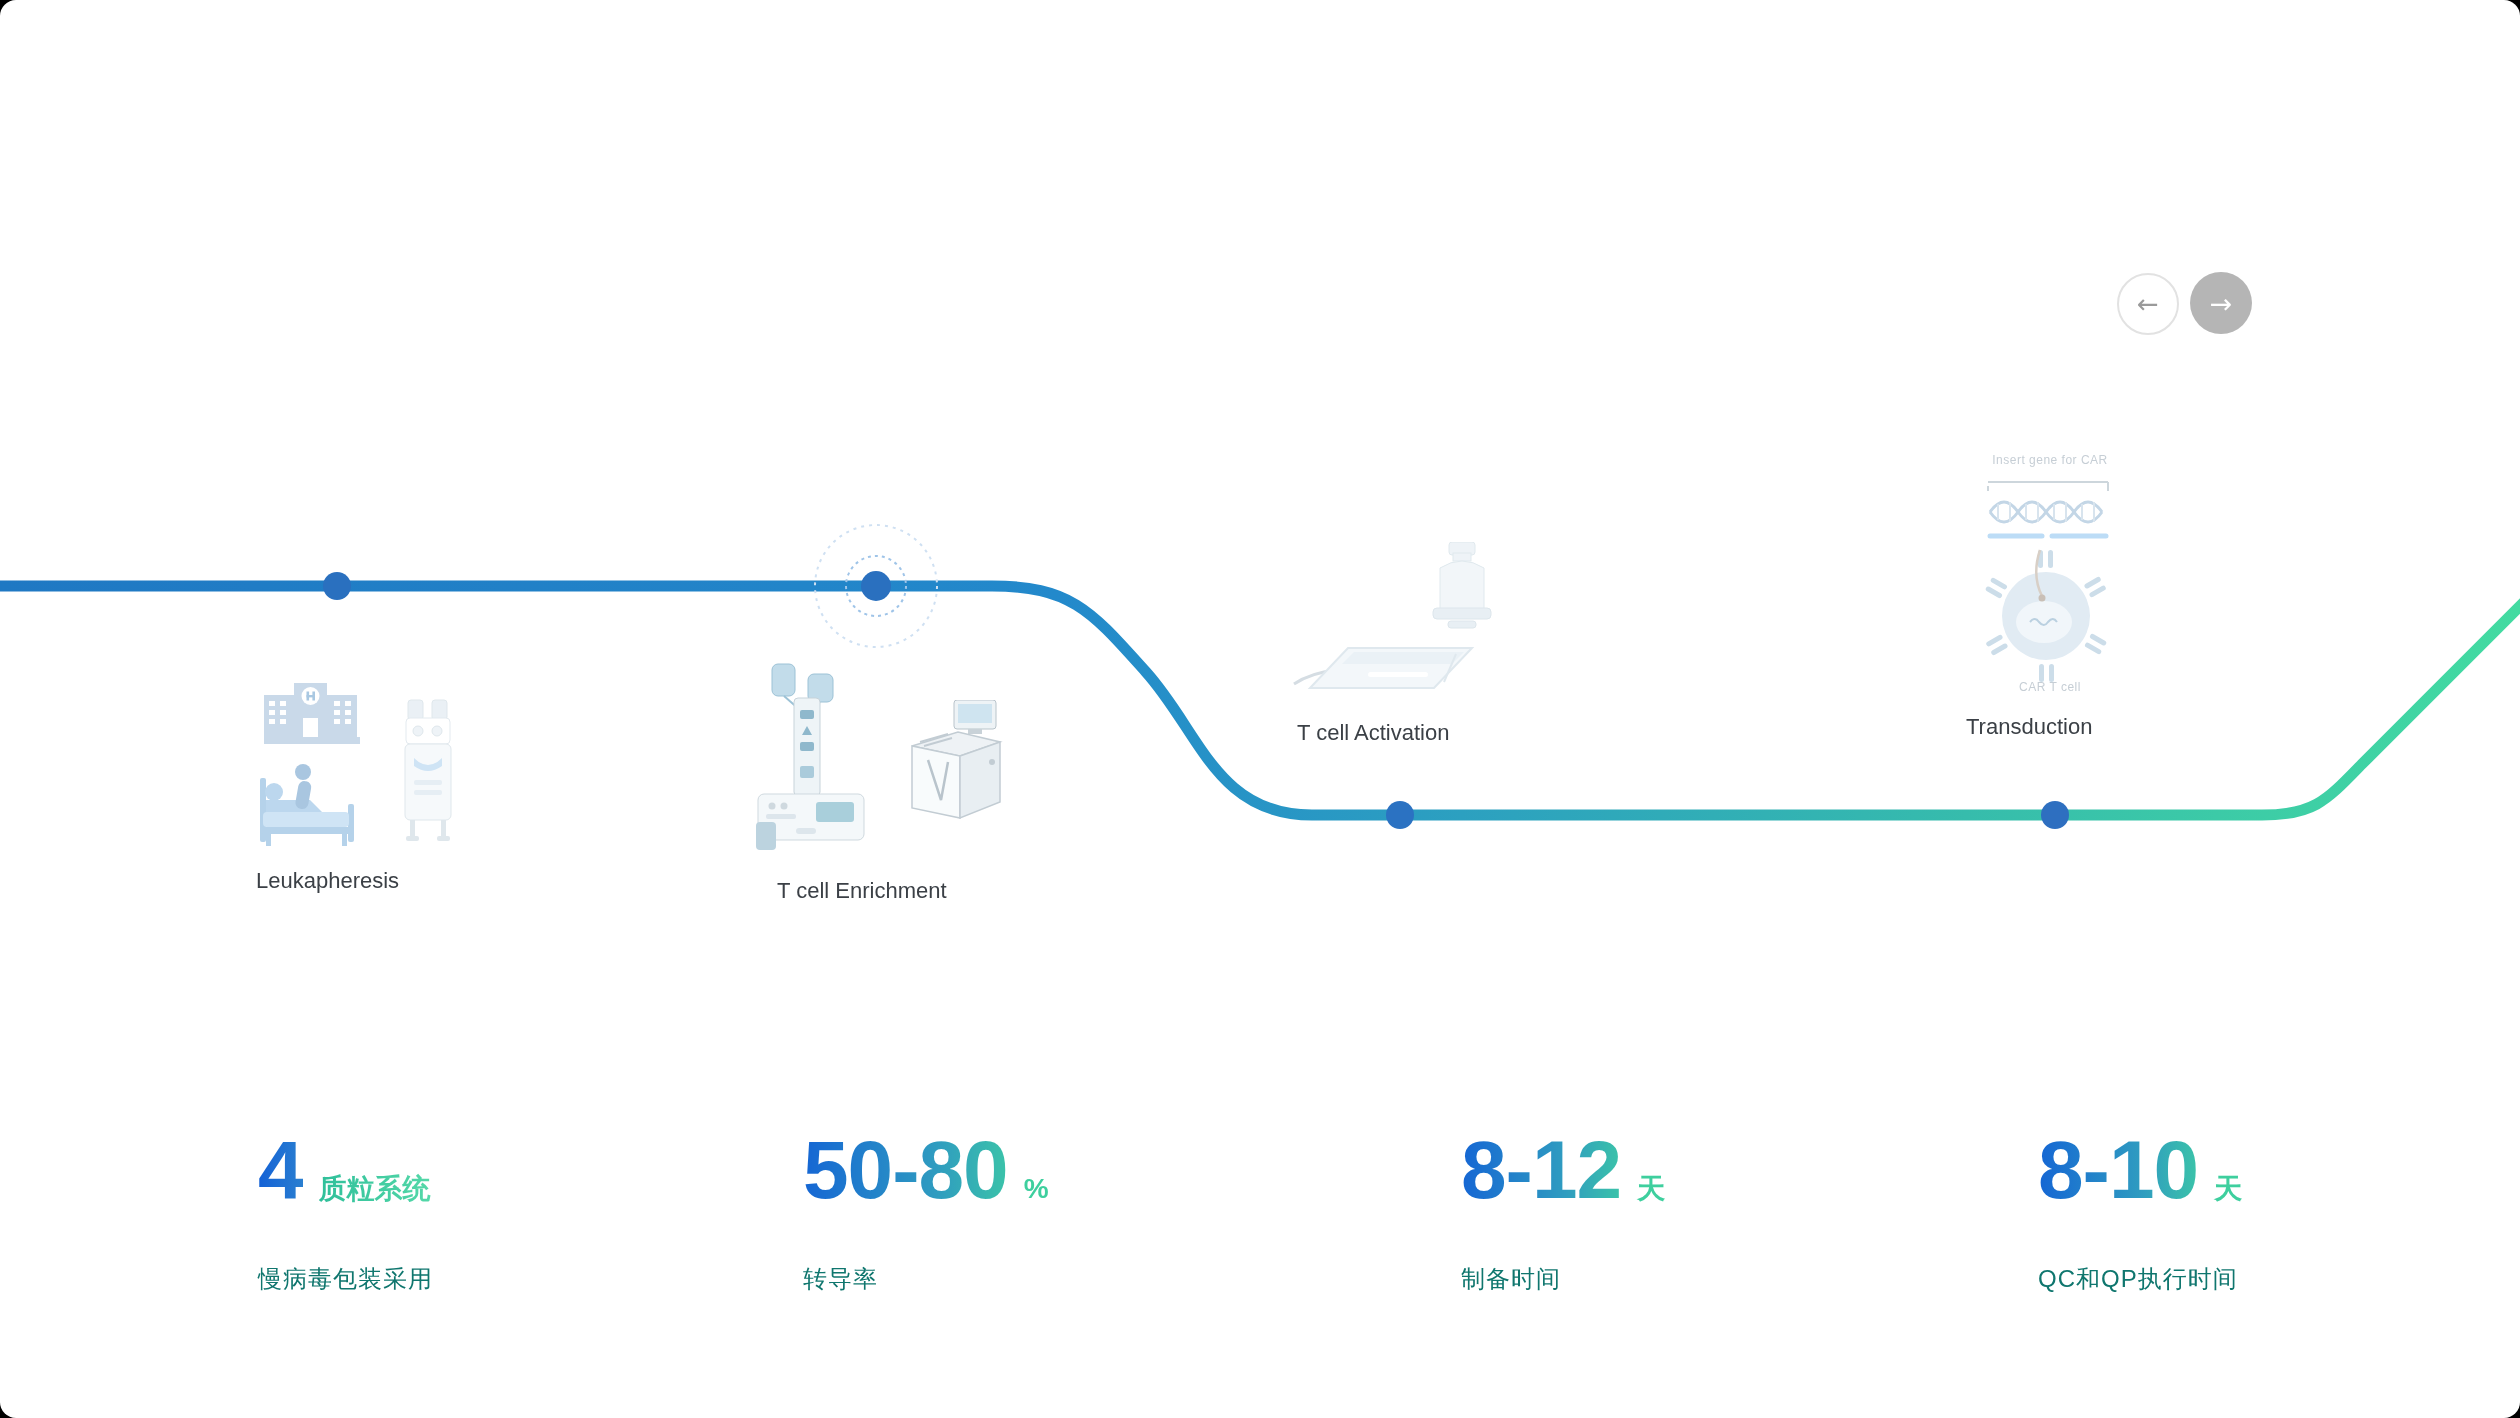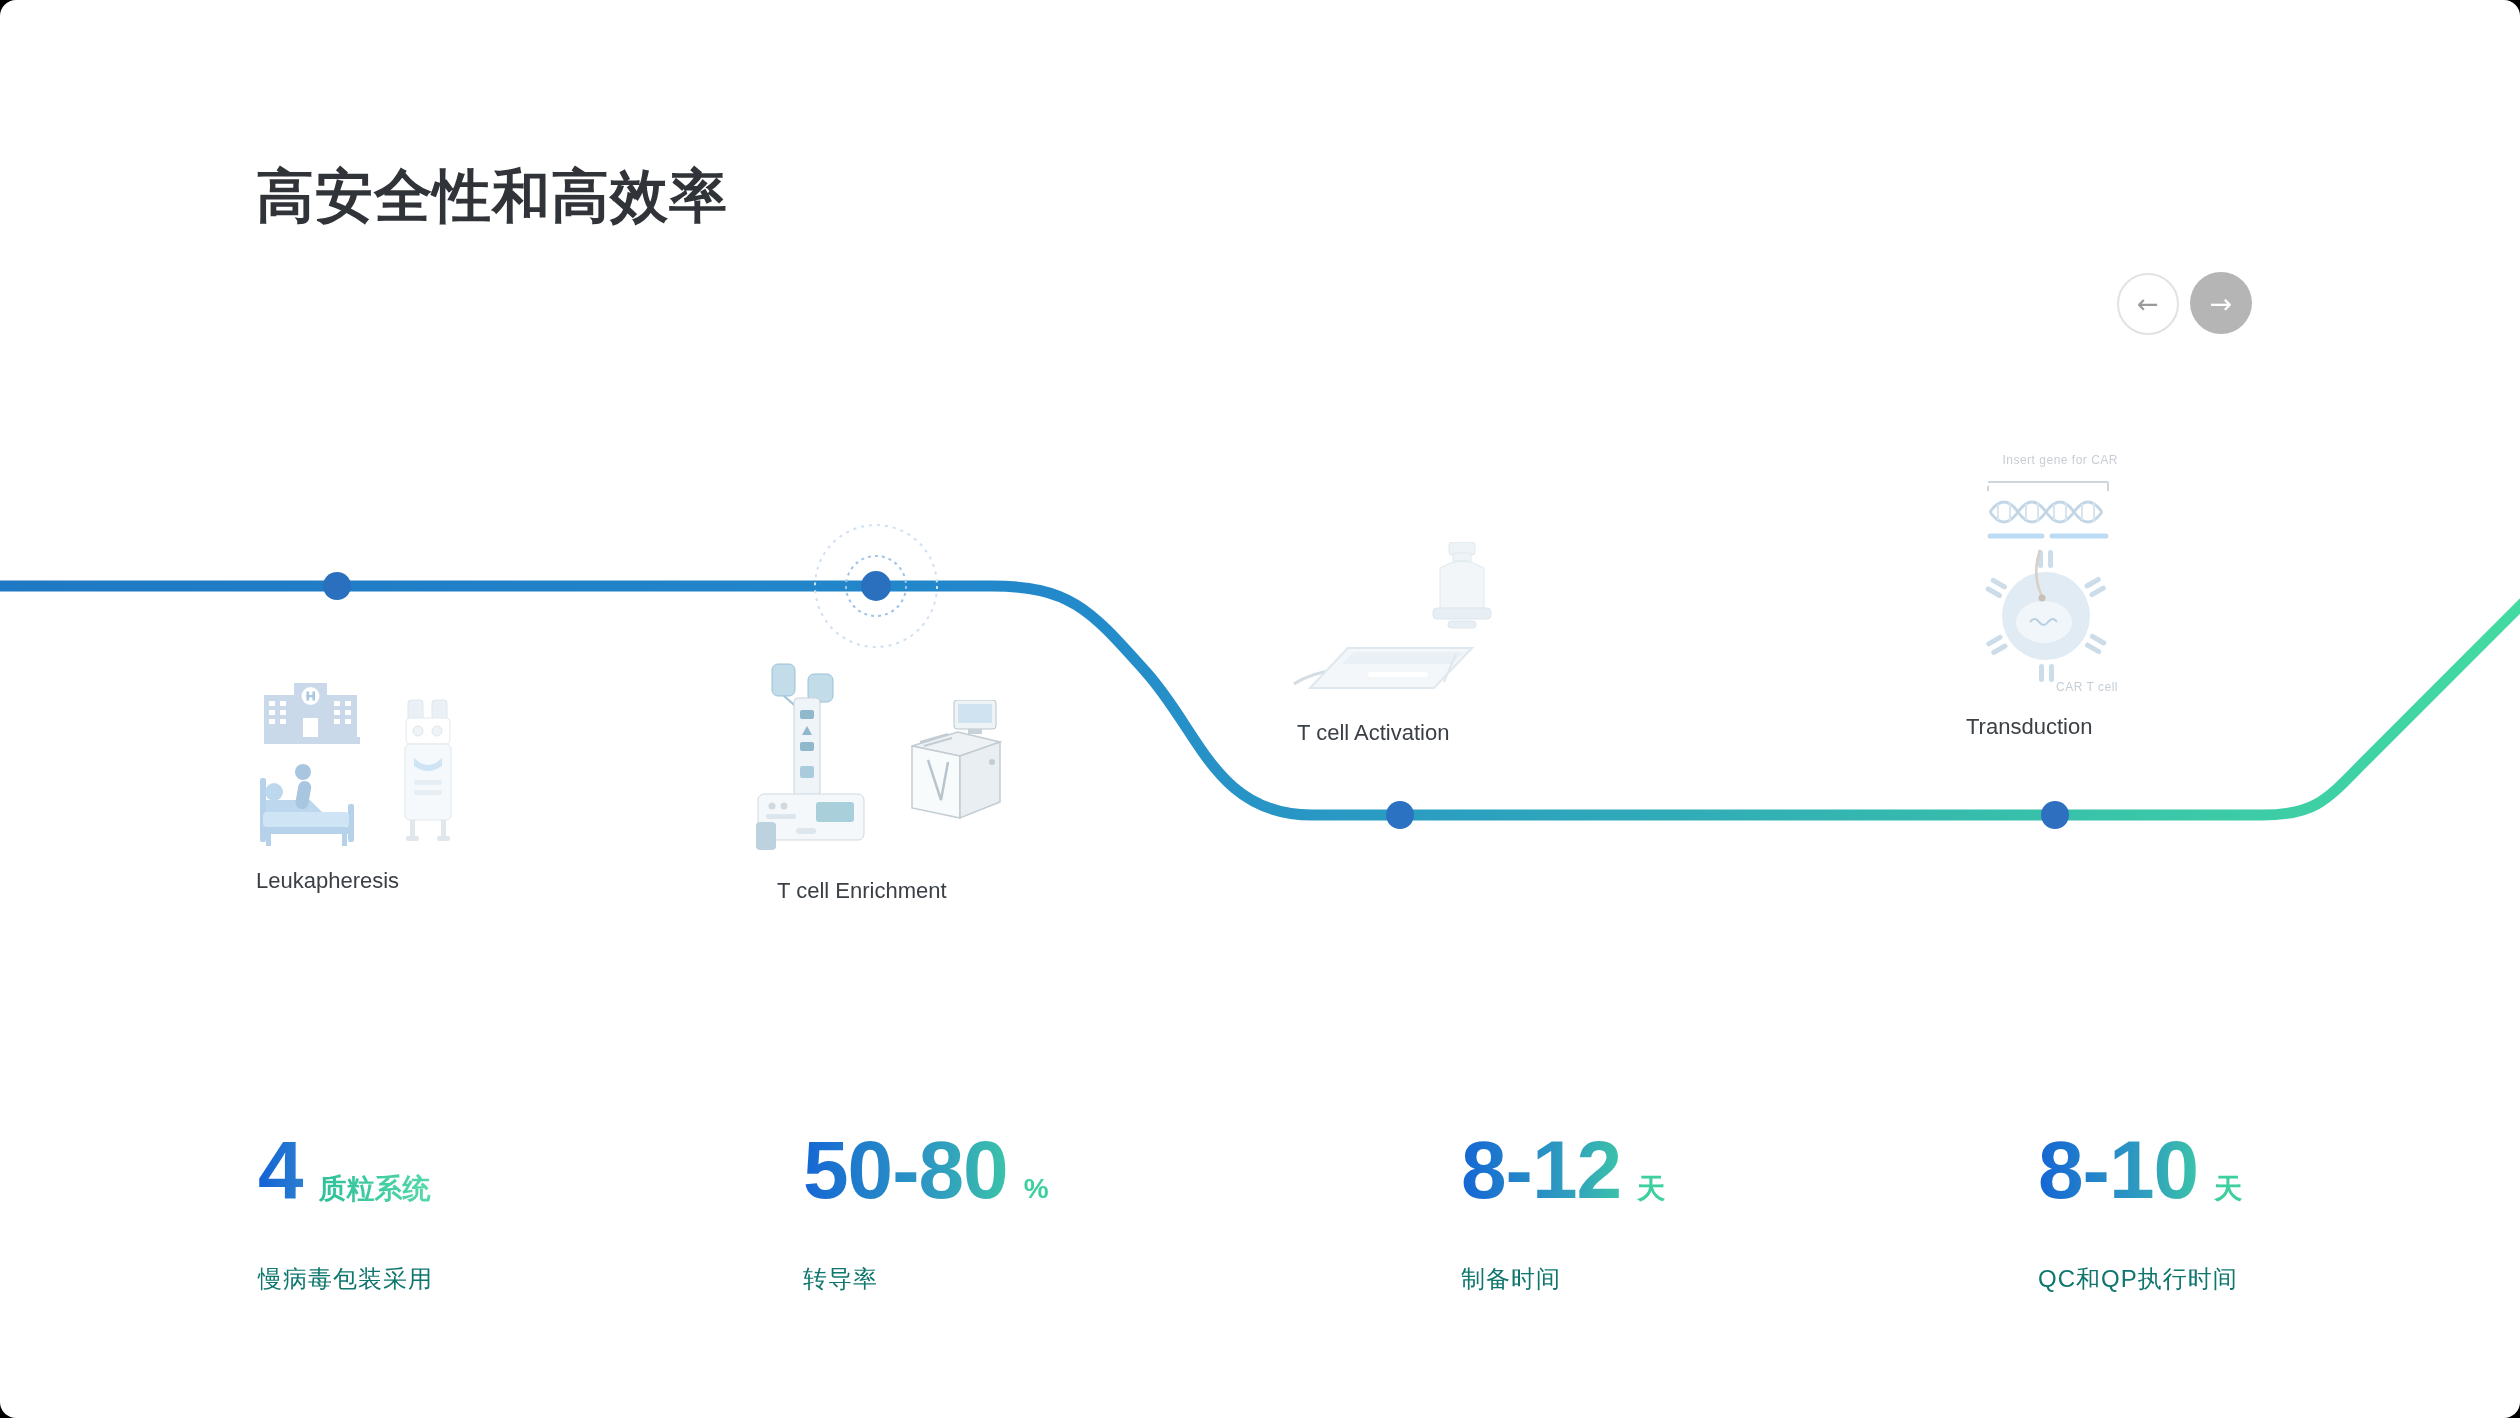--- a/index.html
+++ b/index.html
@@ -13,41 +13,40 @@
   .nav-btn{position:absolute;border-radius:50%;display:flex;align-items:center;justify-content:center;cursor:pointer;font-family:"DejaVu Sans",sans-serif;}
   .nav-prev{left:2117px;top:273px;width:58px;height:58px;background:#fff;border:2px solid #e2e2e2;color:#9a9a9a;font-size:26px;}
   .nav-next{left:2190px;top:272px;width:62px;height:62px;background:#b5b5b5;border:none;color:#ffffff;font-size:27px;}
 
   
   .flow-svg{position:absolute;left:0;top:0;pointer-events:none;}
 
   
   .icon{position:absolute;}
   .step-label{position:absolute;font-size:22px;font-weight:400;color:#3b4046;white-space:nowrap;}
-  .tiny-note{position:absolute;font-size:12px;color:#c6ced5;white-space:nowrap;text-align:right;width:136px;letter-spacing:.5px;}
+  .tiny-note{position:absolute;font-size:12px;color:#c6ced5;white-space:nowrap;text-align:center;width:136px;letter-spacing:.5px;}
 
   
   .stat{position:absolute;top:1130px;}
   .stat-row{display:flex;align-items:baseline;line-height:80px;}
   .stat-value{font-size:82px;font-weight:700;letter-spacing:-1px;background:linear-gradient(90deg,#1566d4 0%,#2f9cc0 65%,#3bc3a9 100%);-webkit-background-clip:text;background-clip:text;color:transparent;}
   .stat-value.solid{background:linear-gradient(90deg,#1361d6,#2a7fd0);-webkit-background-clip:text;background-clip:text;color:transparent;}
   .stat-unit{font-size:28px;font-weight:700;color:#3ecf9e;margin-left:16px;}
   .stat-unit.teal{background:linear-gradient(90deg,#2fbf9a,#54d8a8);-webkit-background-clip:text;background-clip:text;color:transparent;}
   .stat-caption{margin-top:34px;font-size:24px;color:#0f766e;letter-spacing:1px;white-space:nowrap;}
 
   .s1{left:258px;} .s2{left:803px;} .s3{left:1445px;margin-left:16px;} .s4{left:2038px;}
 </style>
 </head>
 <body>
 
 <div class="stage">
   <div class="card">
 
     <div class="title">
-      <div>高安全性和高效率</div>
     </div>
 
     <div class="nav-btn nav-prev">
       <span>←</span>
     </div>
     <div class="nav-btn nav-next">
       <span>→</span>
     </div>
 
     <svg class="flow-svg" width="2520" height="1418" viewBox="0 0 2520 1418">

